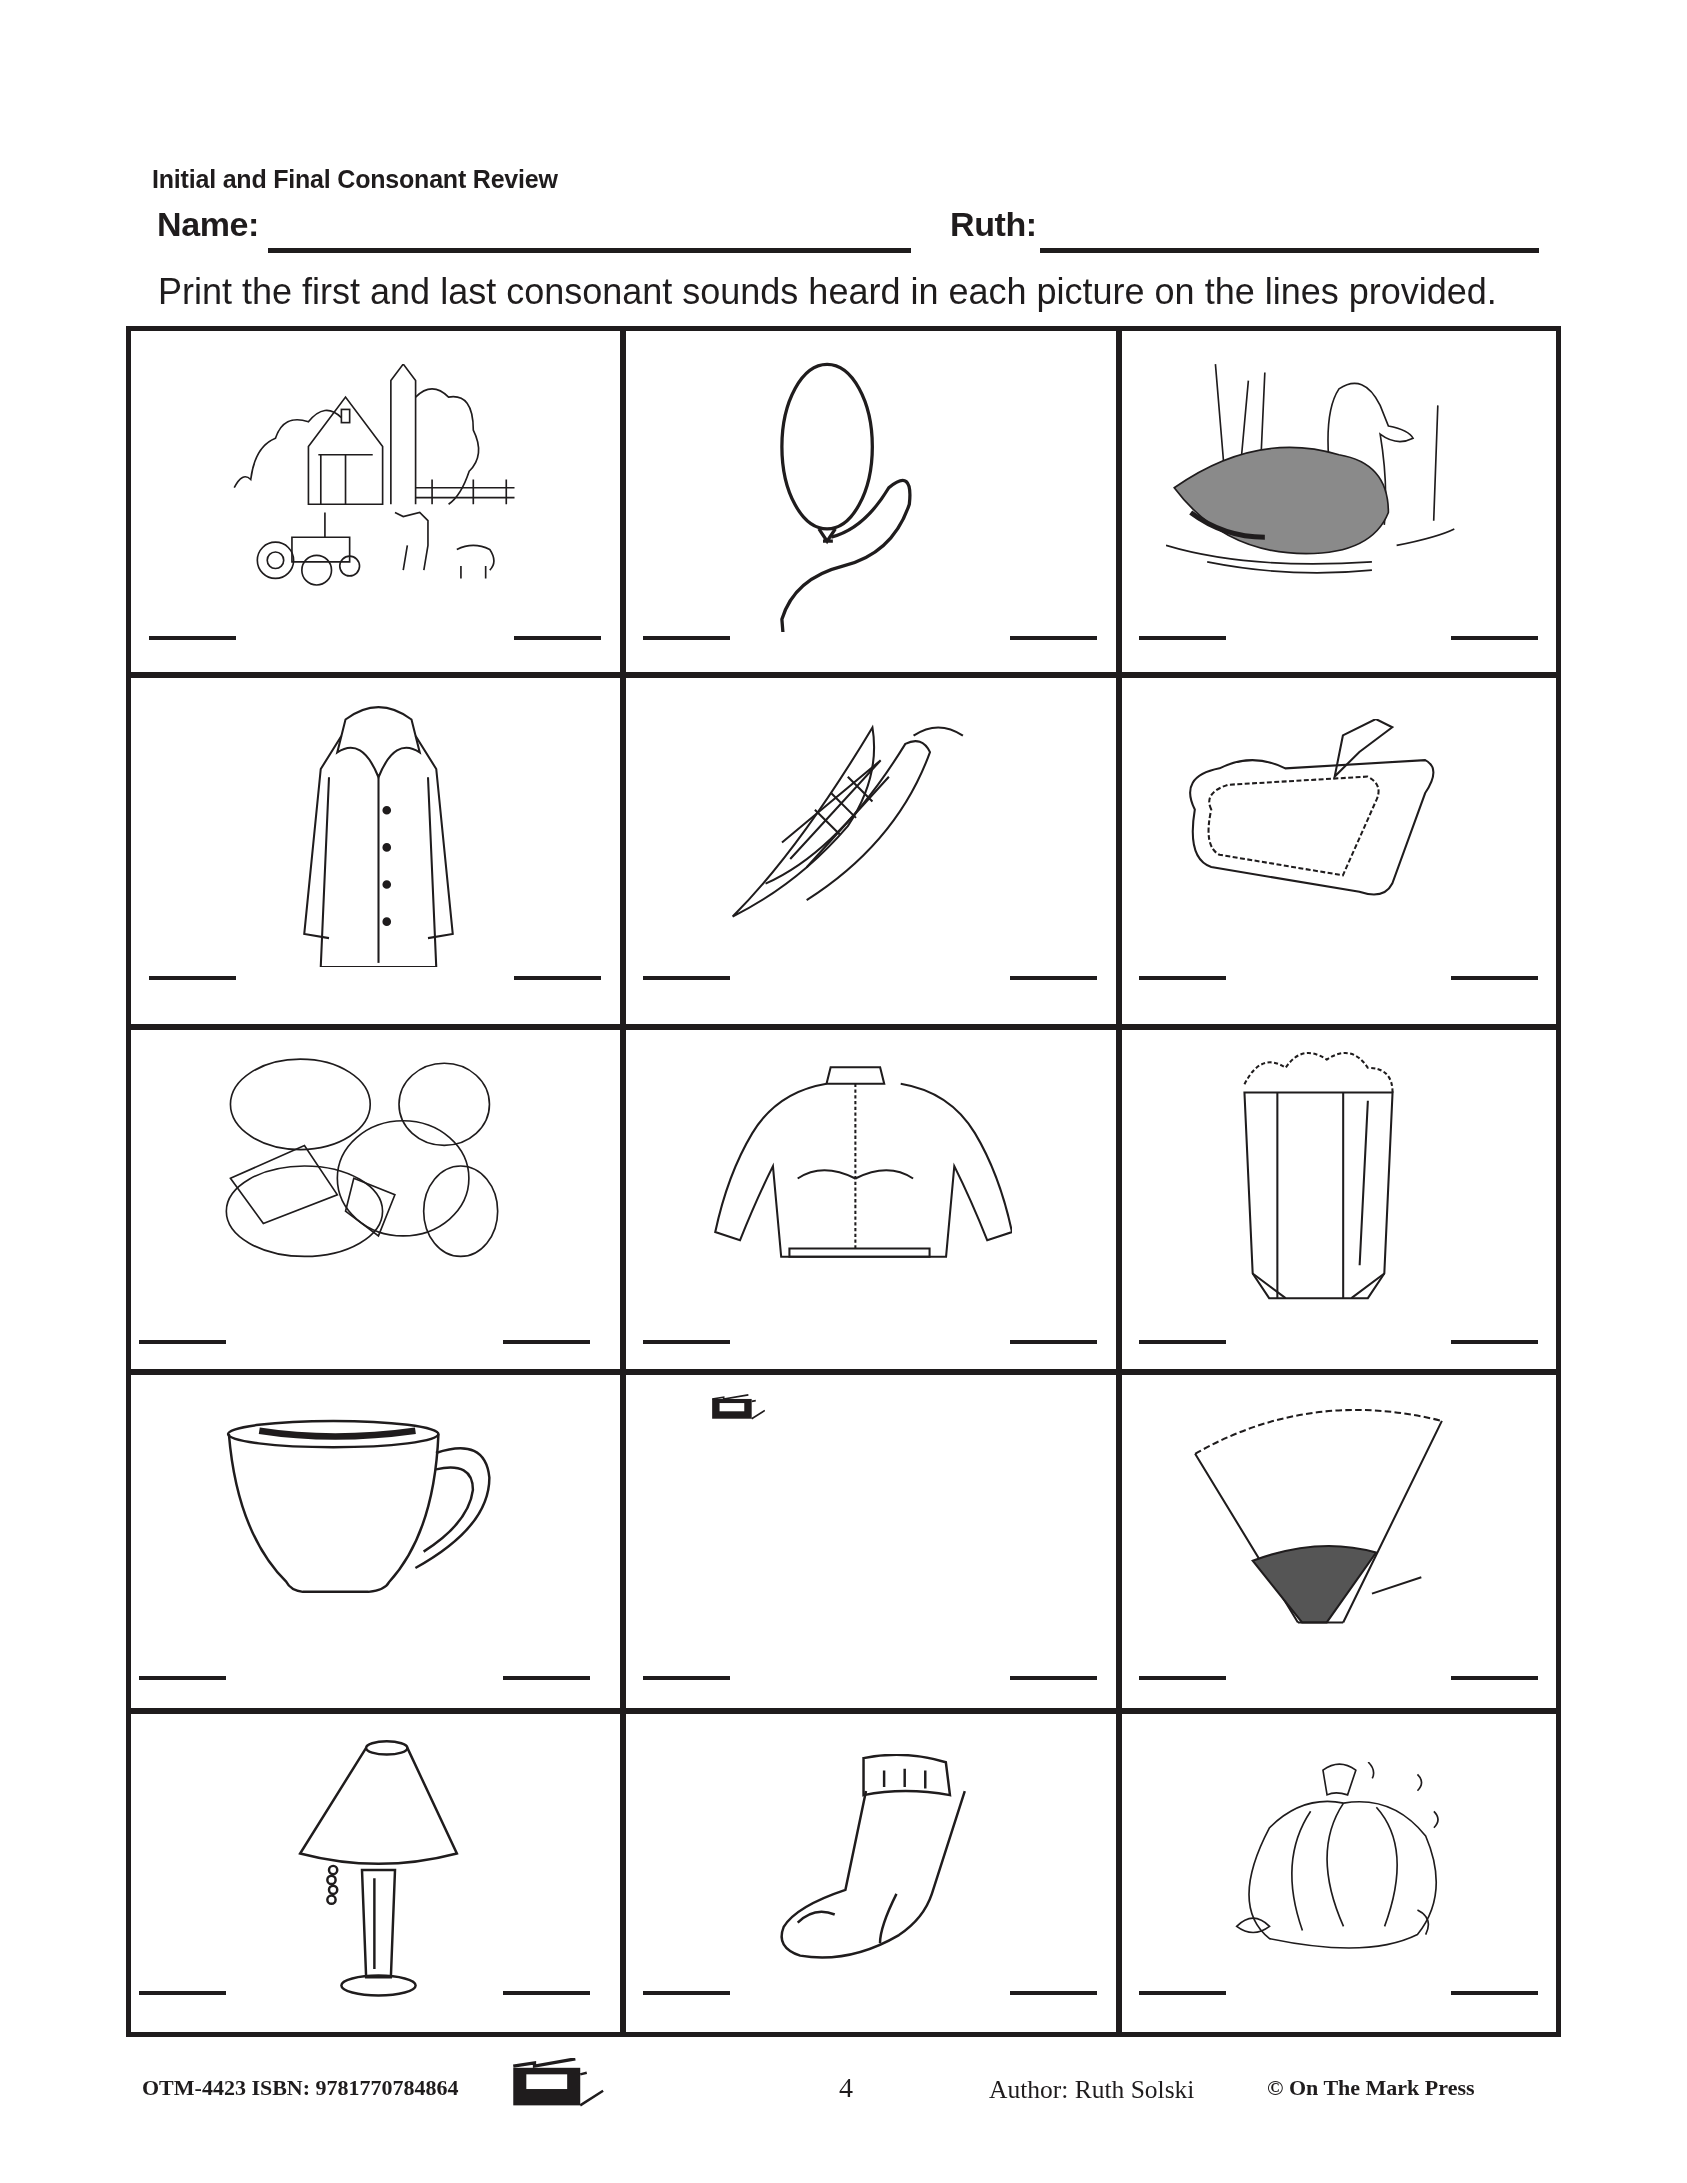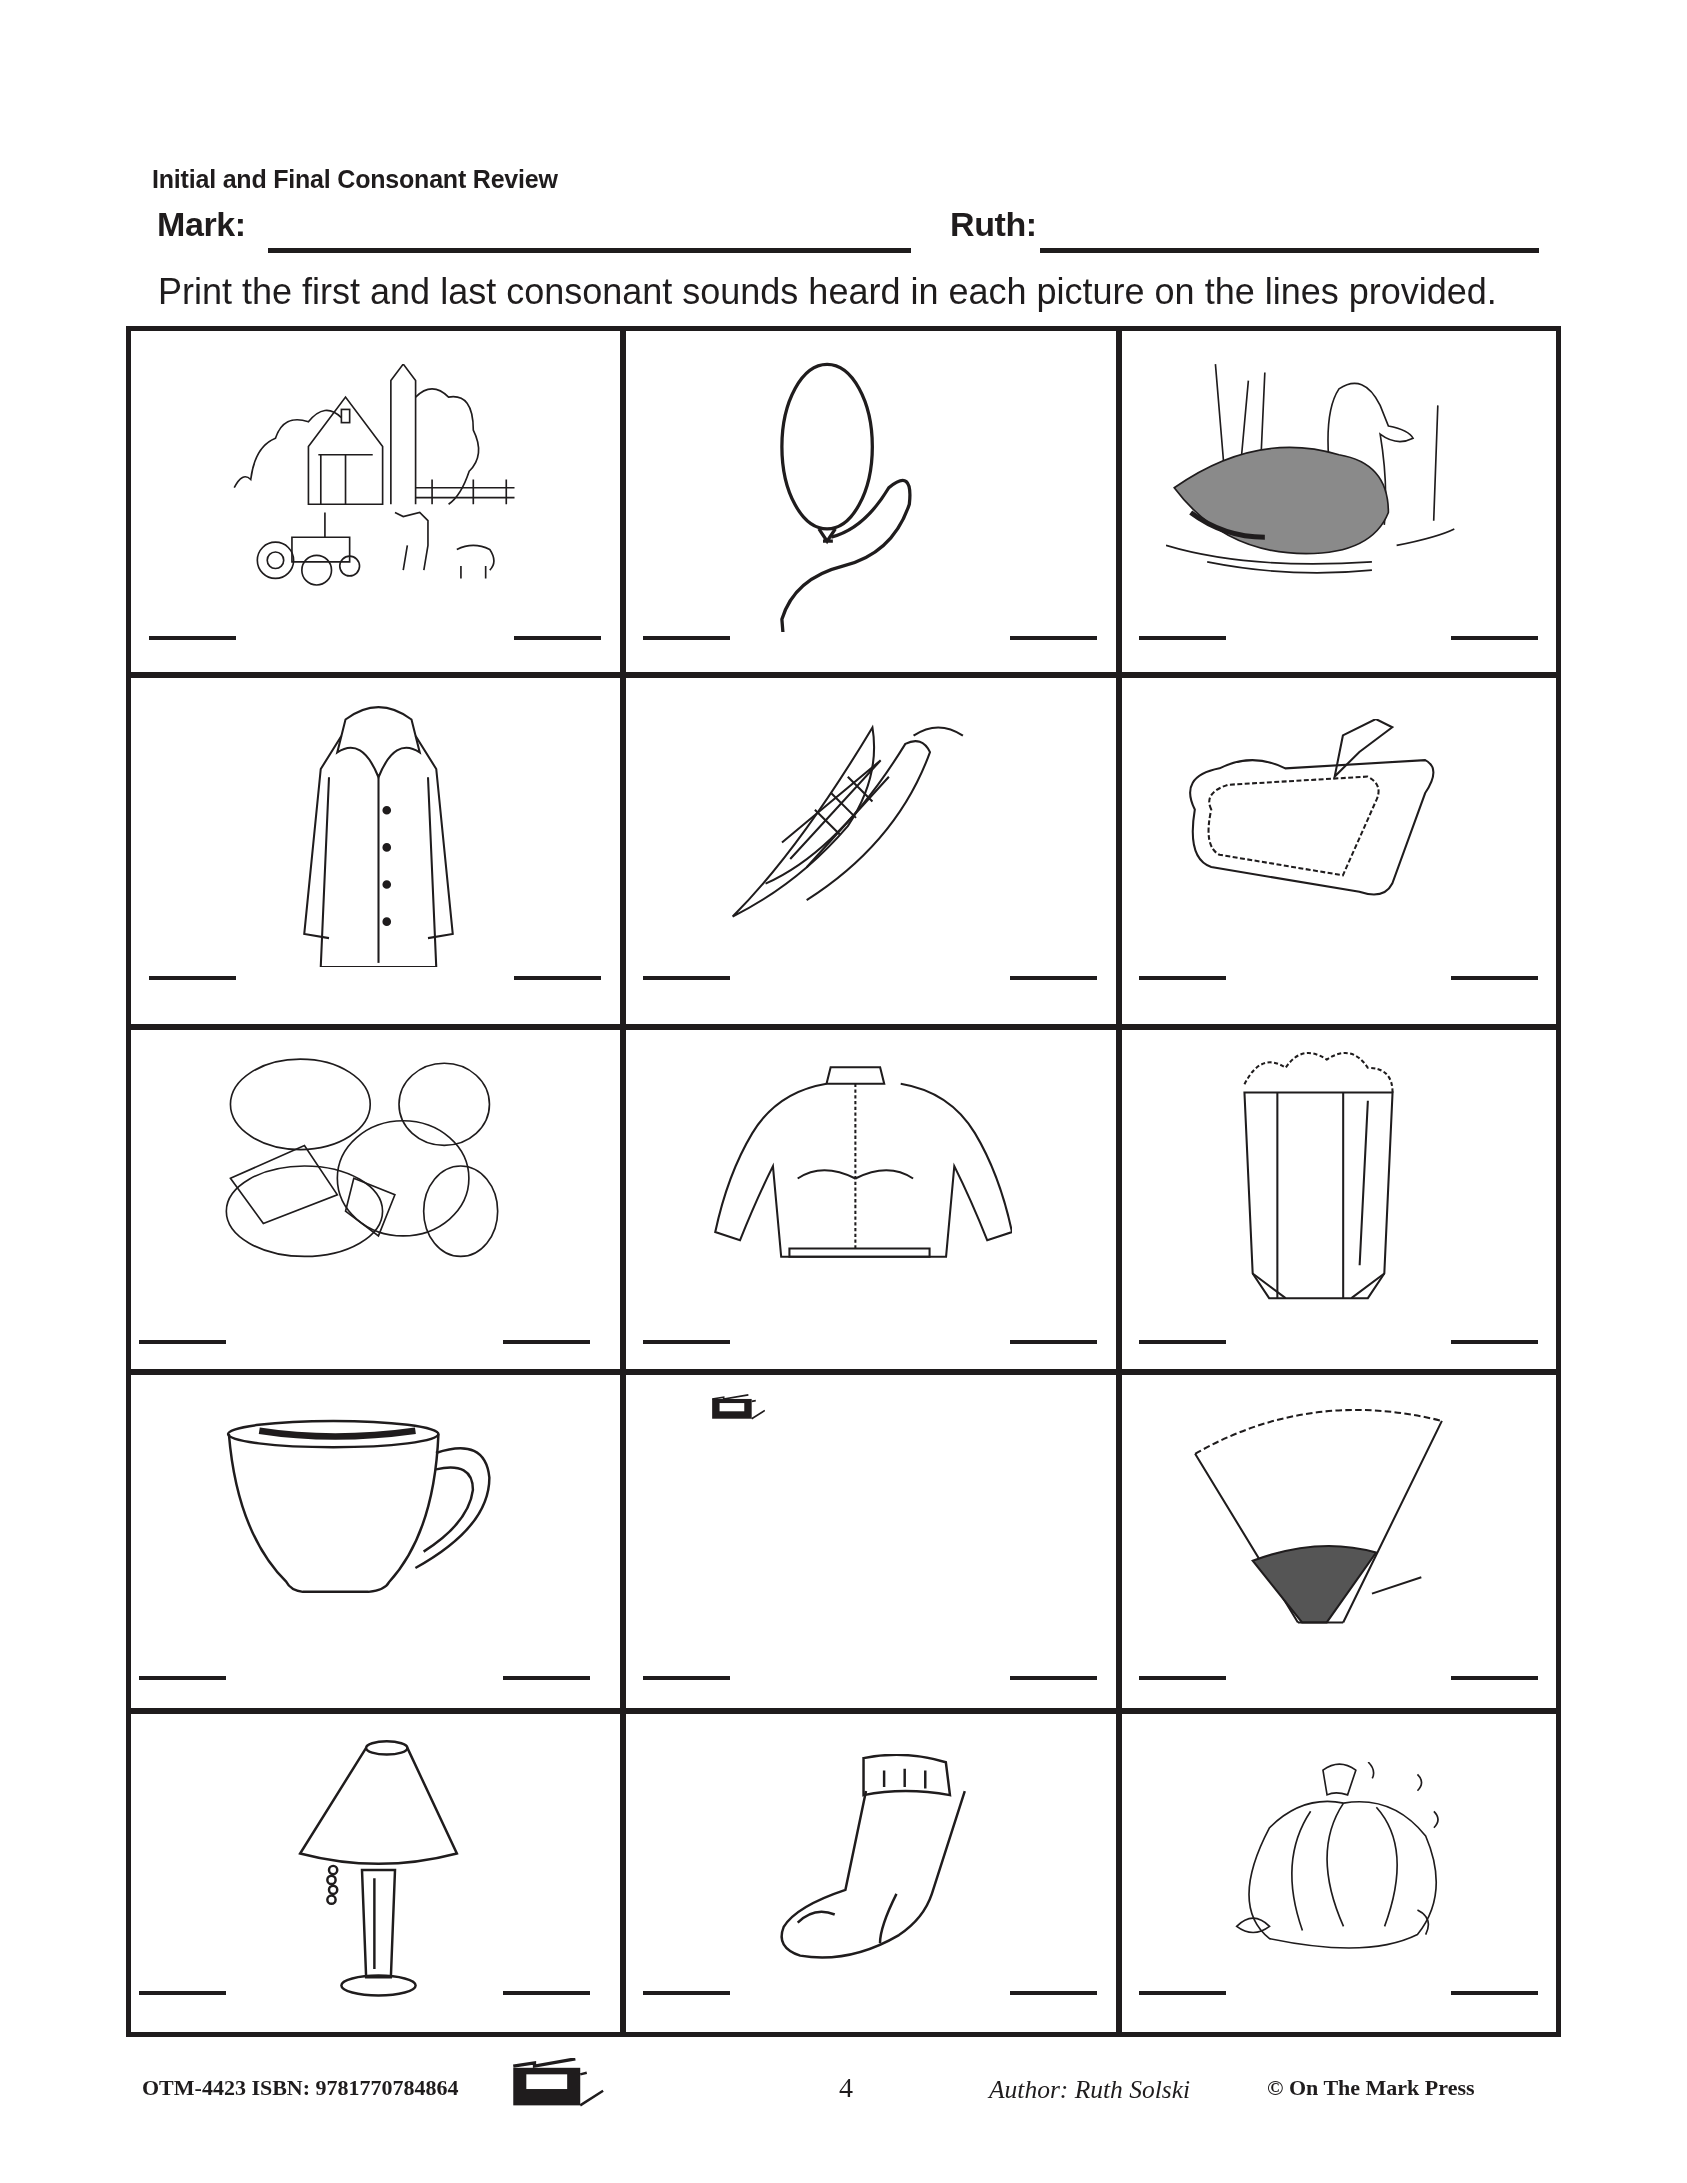--- a/index.html
+++ b/index.html
@@ -18,32 +18,32 @@
   .vline { position: absolute; top: 0; bottom: 0; width: 5.8px; background: #1f1c1d; }
   .hline { position: absolute; left: 0; right: 0; height: 5.8px; background: #1f1c1d; }
   .blank { position: absolute; height: 4.1px; width: 87px; background: #1f1c1d; }
   .pic { position: absolute; }
   .pic svg { width: 100%; height: 100%; display: block; }
 
   .footer { position: absolute; top: 2075px; left: 0; width: 1672px; height: 41px; }
   .footer span { position: absolute; top: 0; white-space: nowrap; }
   .ft-isbn { left: 142px; font-size: 22px; font-weight: bold; }
   .ft-page { left: 839px; font-size: 28px; top: -3.3px !important; }
-  .ft-author { left: 989px; font-size: 25.5px; font-style: italic; }
+  .ft-author { left: 989px; font-size: 25.5px; }
   .ft-press { left: 1267px; font-size: 22px; font-weight: bold; }
   .copier-footer { position: absolute; left: 513px; top: 2058px; width: 92px; height: 49px; }
   .copier-small { position: absolute; width: 53px; height: 28px; }
 </style>
 </head>
 <body>
 
 <div class="doc-title sans">Initial and Final Consonant Review</div>
 
 <div class="name-row sans">
-  <span class="field-label" style="left:0;">Mark:</span>
+  <span class="field-label" style="left:0;">Name:</span>
   <div class="field-line" style="left:111px; top:43px; width:643px;"></div>
   <span class="field-label" style="left:793px;">Ruth:</span>
   <div class="field-line" style="left:883px; top:43px; width:499px;"></div>
 </div>
 
 <div class="instructions sans">Print the first and last consonant sounds heard in each picture on the lines provided.</div>
 
 <div class="grid">
 
   <div class="vline" style="left:489px;"></div>

